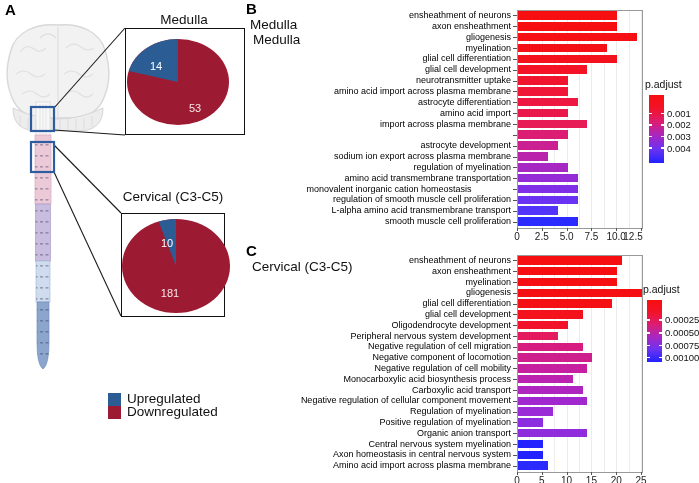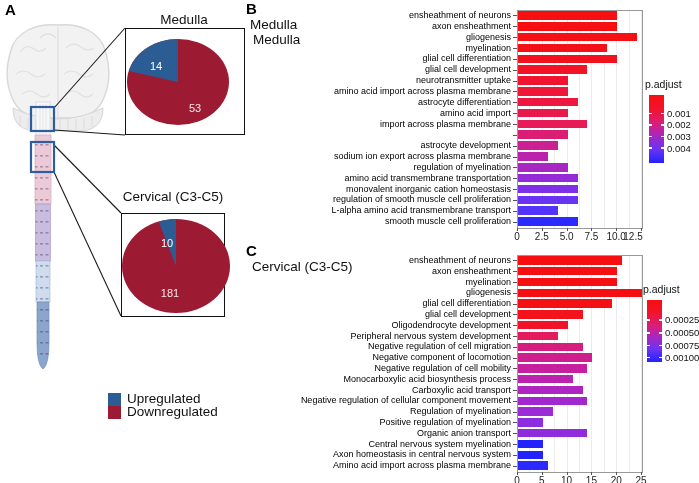--- a/index.html
+++ b/index.html
@@ -168,21 +168,21 @@
       <div class="ytick" style="left: 246px; top: 137.6px;"></div>
       <div class="cat-label" style="top: 143.05px; width: 244px; line-height: 10.85px;">sodium ion export across plasma membrane</div>
       <div class="bar" style="left: 251px; top: 144.15px; width: 29.8px; height: 8.6px; background: rgb(186, 35, 171);"></div>
       <div class="ytick" style="left: 246px; top: 148.5px;"></div>
       <div class="cat-label" style="top: 153.9px; width: 244px; line-height: 10.85px;">regulation of myelination</div>
       <div class="bar" style="left: 251px; top: 155px; width: 49.6px; height: 8.6px; background: rgb(167, 39, 195);"></div>
       <div class="ytick" style="left: 246px; top: 159.3px;"></div>
       <div class="cat-label" style="top: 164.75px; width: 244px; line-height: 10.85px;">amino acid transmembrane transportation</div>
       <div class="bar" style="left: 251px; top: 165.85px; width: 59.5px; height: 8.6px; background: rgb(148, 43, 215);"></div>
       <div class="ytick" style="left: 246px; top: 170.2px;"></div>
-      <div class="cat-label" style="top: 175.6px; width: 244px; line-height: 10.85px;">monovalent inorganic cation homeostasis</div>
+      <div class="cat-label" style="top: 175.6px; width: 244px; line-height: 10.85px; text-align: center;">monovalent inorganic cation homeostasis</div>
       <div class="bar" style="left: 251px; top: 176.7px; width: 59.5px; height: 8.6px; background: rgb(127, 47, 231);"></div>
       <div class="ytick" style="left: 246px; top: 181px;"></div>
       <div class="cat-label" style="top: 186.45px; width: 244px; line-height: 10.85px;">regulation of smooth muscle cell proliferation</div>
       <div class="bar" style="left: 251px; top: 187.55px; width: 59.5px; height: 8.6px; background: rgb(106, 50, 242);"></div>
       <div class="ytick" style="left: 246px; top: 191.9px;"></div>
       <div class="cat-label" style="top: 197.3px; width: 244px; line-height: 10.85px;">L-alpha amino acid transmembrane transport</div>
       <div class="bar" style="left: 251px; top: 198.4px; width: 39.7px; height: 8.6px; background: rgb(82, 52, 250);"></div>
       <div class="ytick" style="left: 246px; top: 202.7px;"></div>
       <div class="cat-label" style="top: 208.15px; width: 244px; line-height: 10.85px;">smooth muscle cell proliferation</div>
       <div class="bar" style="left: 251px; top: 209.25px; width: 59.5px; height: 8.6px; background: rgb(43, 43, 255);"></div>

